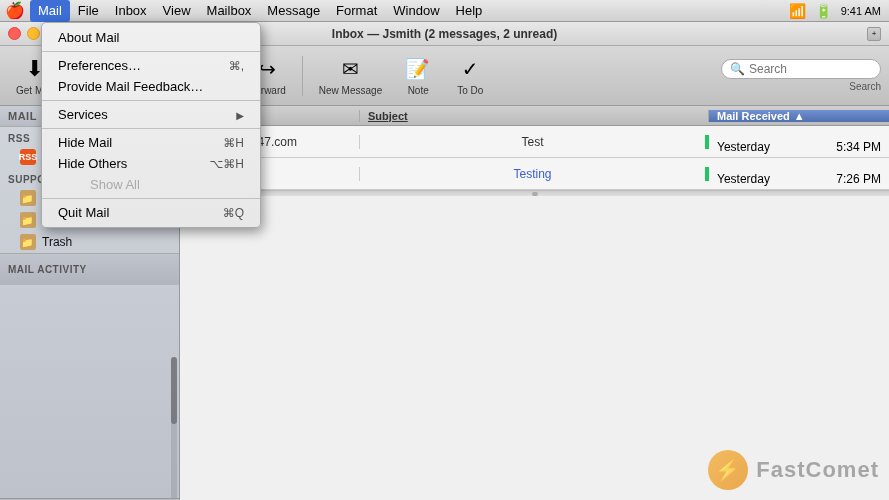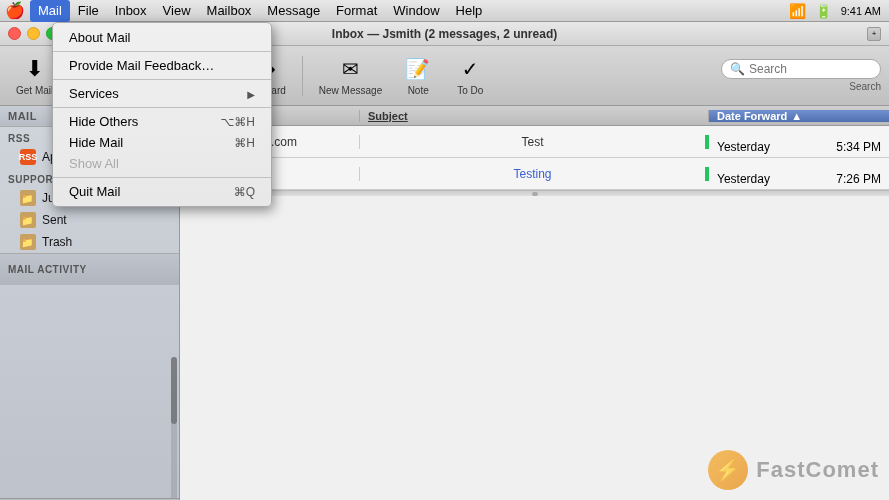--- a/index.html
+++ b/index.html
@@ -45,21 +45,21 @@
     .menubar-item.active {
       background: #3d6fd6;
       color: #fff;
       border-radius: 3px;
     }
 
     
     .dropdown-menu {
       position: absolute;
       top: 22px;
-      left: 52px;
+      left: 41px;
       background: linear-gradient(to bottom, #f0f0f0, #e8e8e8);
       border: 1px solid #aaa;
       border-radius: 5px;
       box-shadow: 2px 4px 12px rgba(0,0,0,0.4);
       width: 220px;
       z-index: 200;
       padding: 4px 0;
     }
     .menu-item {
       display: flex;
@@ -67,20 +67,21 @@
       justify-content: space-between;
       padding: 3px 16px;
       font-size: 13px;
       color: #000;
       cursor: pointer;
       position: relative;
     }
     .menu-item.disabled {
       color: #aaa;
       cursor: default;
+      margin-left: 32px;
     }
     .menu-item-shortcut {
       color: #555;
       font-size: 12px;
     }
     .menu-separator {
       height: 1px;
       background: #c0c0c0;
       margin: 3px 0;
     }
@@ -431,35 +432,39 @@
   </div>
 </div>
 
 <div class="dropdown-menu">
   <div class="menu-item">
     <span>About Mail</span>
     <span class="menu-item-shortcut"></span>
   </div>
   <div class="menu-separator"></div>
   <div class="menu-item">
+    <span>Preferences…</span>
+    <span class="menu-item-shortcut">⌘,</span>
+  </div>
+  <div class="menu-item">
     <span>Provide Mail Feedback…</span>
   </div>
   <div class="menu-separator"></div>
   <div class="menu-item" style="position:relative;">
     <span>Services</span>
     <span class="menu-item-shortcut submenu-arrow"></span>
   </div>
   <div class="menu-separator"></div>
   <div class="menu-item">
+    <span>Hide Mail</span>
+    <span class="menu-item-shortcut">⌘H</span>
+  </div>
+  <div class="menu-item">
     <span>Hide Others</span>
     <span class="menu-item-shortcut">⌥⌘H</span>
-  </div>
-  <div class="menu-item">
-    <span>Hide Mail</span>
-    <span class="menu-item-shortcut">⌘H</span>
   </div>
   <div class="menu-item disabled">
     <span>Show All</span>
   </div>
   <div class="menu-separator"></div>
   <div class="menu-item">
     <span>Quit Mail</span>
     <span class="menu-item-shortcut">⌘Q</span>
   </div>
 </div>
@@ -560,21 +565,21 @@
       
     </div>
   </div>
 
   <div class="content-area">
 
     <div class="table-header">
       <div class="col-from">From</div>
       <div class="col-subject">Subject</div>
       <div class="col-date">
-        <span>Date Forward</span>
+        <span>Mail Received</span>
         <span>▲</span>
       </div>
     </div>
 
     <div class="email-row">
       <div class="row-from">ort@demo5747.com</div>
       <div class="row-subject">Test</div>
       <div class="row-date-group">
         <span>Yesterday</span>
         <span>5:34 PM</span>

